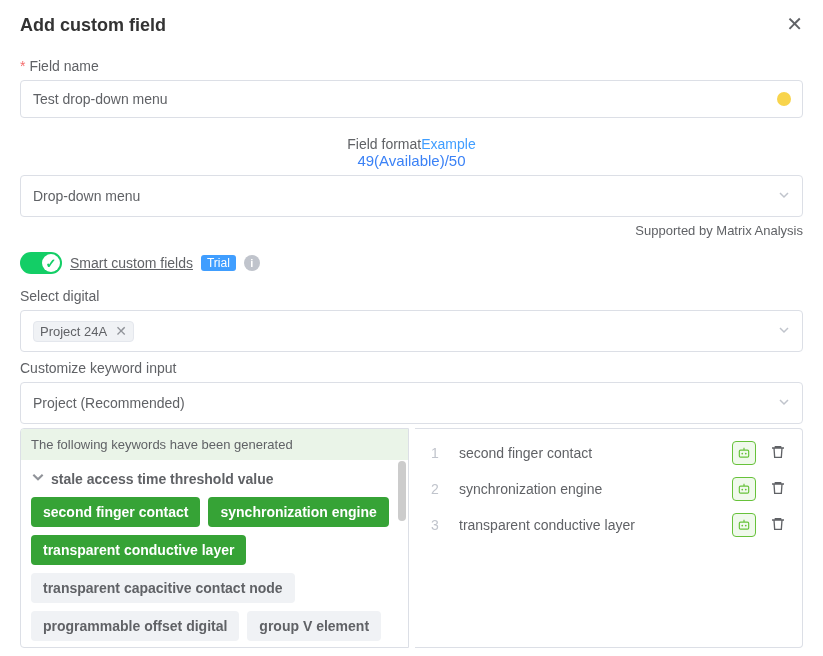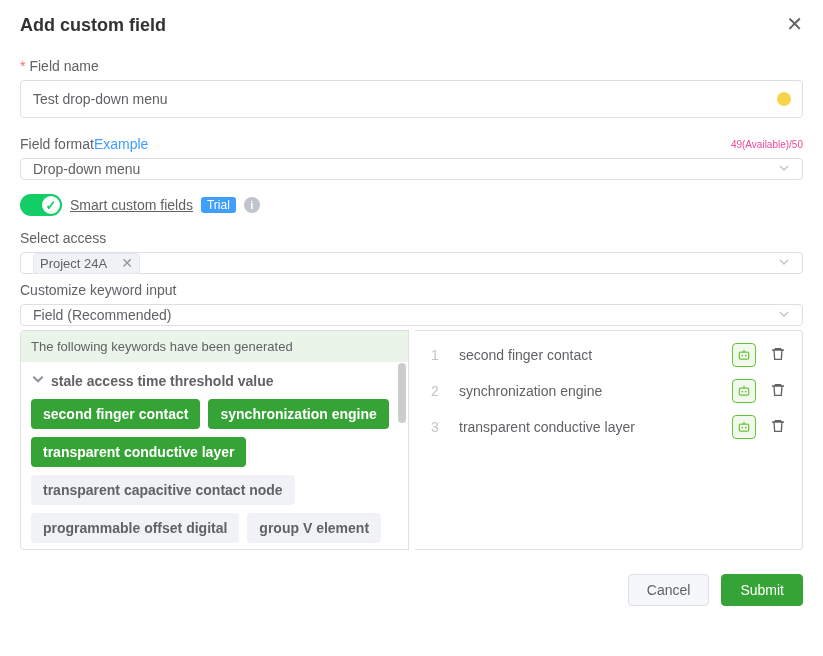--- a/index.html
+++ b/index.html
@@ -36,26 +36,26 @@
       width:100%; height:38px; border:1px solid #DCDFE6; border-radius:4px;
       padding:0 40px 0 12px; font-size:14px; color:#606266; outline:none;
       position:relative;
     }
     .input-wrap { position:relative;text-decoration:underline; }
     .status-dot {
       position:absolute; right:12px; top:50%; transform:translateY(-50%);
       width:14px; height:14px; border-radius:50%; background:#f8d44c;
     }
 
-    .twocol { display:flex; justify-content:space-between; align-items:center; margin-top:18px;}
+    .twocol { display:flex; justify-content:space-between; align-items:center; margin-top:18px;flex-direction:column;}
     .example-link { color:#409EFF; font-size:14px; cursor:pointer; }
-    .avail { color:#ec4899; font-size:10px; }
+    .avail { color:#3b82f6; font-size:15px; }
 
     .select {
-      width:100%; height:22px; border:1px solid #DCDFE6; border-radius:4px;
+      width:100%; height:42px; border:1px solid #DCDFE6; border-radius:4px;
       padding:0 32px 0 12px; font-size:14px; color:#606266; display:flex; align-items:center;
       position:relative; cursor:pointer;
     }
     .select .caret {
       position:absolute; right:12px; top:50%; transform:translateY(-50%);
       color:#C0C4CC;
     }
     .helper-right { text-align:right; font-size:13px; color:#606266; margin-top:6px;}
 
     .smart-row { display:flex; align-items:center; margin-top:14px; gap:8px;}
@@ -68,21 +68,21 @@
       width:18px; height:18px; border-radius:50%; background:#fff;
       display:flex; align-items:center; justify-content:center;
     }
     .check { color:#13ce66; font-size:13px; font-weight:bold; line-height:1; }
     .smart-label { color:#606266;text-decoration:underline; }
     .trial-badge { background:#409EFF; color:#fff; border-radius:3px; padding:1px 6px; font-size:12px; }
     .info-icon { width:16px;height:16px;border-radius:50%;background:#C0C4CC;color:#fff;display:inline-flex;align-items:center;justify-content:center;font-size:11px;font-weight:bold; }
 
     .folder-chip {
       background:#f0f2f5; border:1px solid #e4e7ed; border-radius:4px;
-      padding:2px 6px; display:inline-flex; align-items:center; gap:14px;
+      padding:2px 6px; display:inline-flex; align-items:center; gap:8px;
       color:#606266; font-size:13px;
     }
     .folder-chip .x { color:#909399; cursor:pointer; font-size:14px; line-height:1; }
 
     .dual-panel {
       display:flex; margin-top:4px; border:0; gap:6px;
     }
     .left-panel, .right-panel {
       flex:1; border:1px solid #DCDFE6; height:220px; overflow:hidden; position:relative;
     }
@@ -161,55 +161,56 @@
     <span class="avail">49(Available)/50</span>
   </div>
   <div class="select" style="margin-top:6px;">
     <span>Drop-down menu</span>
     <span class="caret">
       <svg width="12" height="12" viewBox="0 0 12 12">
           <path d="M2 4 L6 8 L10 4" stroke="#C0C4CC" stroke-width="1.5" fill="none"></path>
         </svg>
     </span>
   </div>
+  <div class="helper-right">Supported by Matrix Analysis</div>
 
   <div class="smart-row">
     <span class="toggle">
       <span class="toggle-knob">
           <span class="check">✓</span>
         </span>
     </span>
     <span class="smart-label">Smart custom fields</span>
     <span class="trial-badge">Trial</span>
     <span class="info-icon">i</span>
   </div>
 
   <div class="field-row" style="margin-top:14px;">
     <div class="label-line">
-        <span>Select access</span>
+        <span>Select digital</span>
       </div>
     <div class="select">
       <span class="folder-chip">
         <span>Project 24A</span>
         <span class="x">✕</span>
       </span>
       <span class="caret">
         <svg width="12" height="12" viewBox="0 0 12 12">
             <path d="M2 4 L6 8 L10 4" stroke="#C0C4CC" stroke-width="1.5" fill="none"></path>
           </svg>
       </span>
     </div>
   </div>
 
   <div class="field-row" style="margin-top:8px;">
     <div class="label-line">
         <span>Customize keyword input</span>
       </div>
     <div class="select">
-      <span>Field (Recommended)</span>
+      <span>Project (Recommended)</span>
       <span class="caret">
         <svg width="12" height="12" viewBox="0 0 12 12">
             <path d="M2 4 L6 8 L10 4" stroke="#C0C4CC" stroke-width="1.5" fill="none"></path>
           </svg>
       </span>
     </div>
   </div>
 
   <div class="dual-panel">
     <div class="left-panel">

